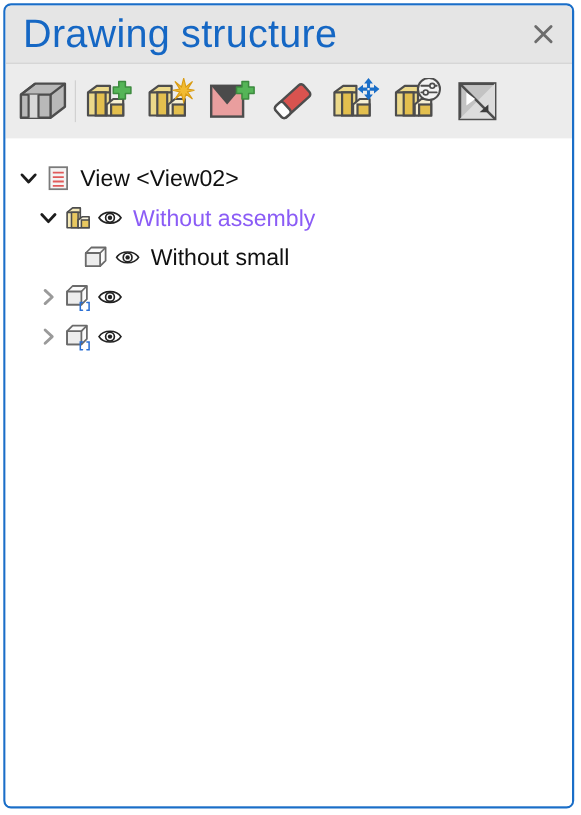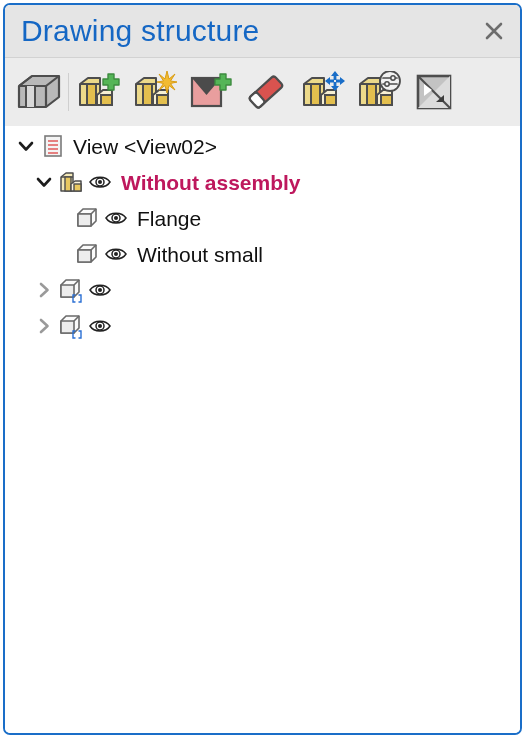--- a/index.html
+++ b/index.html
@@ -35,21 +35,21 @@
     position: relative;
     height: 52px;
     flex: 0 0 52px;
     background: #e5e5e5;
     display: flex;
     align-items: center;
     border-bottom: 1px solid #d2d2d2;
   }
   #title-text {
     margin-left: 16px;
-    font-size: 30px;
+    font-size: 36px;
     color: #1567c4;
     letter-spacing: 0.2px;
     line-height: 1;
     white-space: nowrap;
   }
   #close-btn {
     position: absolute;
     right: 10px;
     top: 10px;
     width: 32px;
@@ -86,21 +86,21 @@
     height: 38px;
     background: #cfcfcf;
     margin: 0 1px;
     flex: 0 0 1px;
   }
 
   
   #tree {
     flex: 1 1 auto;
     background: #ffffff;
-    padding-top: 2px;
+    padding-top: 18px;
     overflow: hidden;
   }
   .row {
     height: 36px;
     display: flex;
     align-items: center;
     white-space: nowrap;
     cursor: default;
   }
   .twisty {
@@ -130,22 +130,22 @@
     flex: 0 0 30px;
     cursor: pointer;
   }
   .label {
     font-size: 21px;
     color: #101010;
     margin-left: 6px;
     line-height: 1;
   }
   .label.accent {
-    color: #be185d;
-    font-weight: bold;
+    color: #8b5cf6;
+    font-weight: normal;
   }
   .indent-0 { padding-left: 8px; }
   .indent-1 { padding-left: 26px; }
   .indent-2 { padding-left: 42px; }
 </style>
 </head>
 <body>
 
 <div id="panel">
 
@@ -321,39 +321,20 @@
     <path d="M3 8 L16 8 L16 20 L3 20 Z" fill="#ededed" stroke="#6a6a6a" stroke-width="1.6" stroke-linejoin="round"></path>
   </svg>
 </span>
         <span class="eye">
   <svg width="24" height="18" viewBox="0 0 24 18">
     <path d="M2 9 C6 2.5 18 2.5 22 9 C18 15.5 6 15.5 2 9 Z" fill="#ffffff" stroke="#222222" stroke-width="1.5"></path>
     <circle cx="12" cy="9" r="4" fill="#ffffff" stroke="#222222" stroke-width="1.5"></circle>
     <circle cx="12" cy="9" r="2" fill="#222222"></circle>
   </svg>
 </span>
-        <span class="label">Flange</span>
-      </div>
-      <div class="row indent-2">
-        <span class="twisty empty"></span>
-        <span class="node-icon">
-  <svg width="24" height="24" viewBox="0 0 24 24">
-    <path d="M3 8 L8 3 L21 3 L21 15 L16 20 L3 20 Z" fill="#fbfbfb" stroke="#6a6a6a" stroke-width="1.6" stroke-linejoin="round"></path>
-    <path d="M3 8 L16 8 L16 20" fill="none" stroke="#6a6a6a" stroke-width="1.6" stroke-linejoin="round"></path>
-    <path d="M16 8 L21 3" fill="none" stroke="#6a6a6a" stroke-width="1.6"></path>
-    <path d="M3 8 L16 8 L16 20 L3 20 Z" fill="#ededed" stroke="#6a6a6a" stroke-width="1.6" stroke-linejoin="round"></path>
-  </svg>
-</span>
-        <span class="eye">
-  <svg width="24" height="18" viewBox="0 0 24 18">
-    <path d="M2 9 C6 2.5 18 2.5 22 9 C18 15.5 6 15.5 2 9 Z" fill="#ffffff" stroke="#222222" stroke-width="1.5"></path>
-    <circle cx="12" cy="9" r="4" fill="#ffffff" stroke="#222222" stroke-width="1.5"></circle>
-    <circle cx="12" cy="9" r="2" fill="#222222"></circle>
-  </svg>
-</span>
         <span class="label">Without small</span>
       </div>
       <div class="row indent-1">
         <span class="twisty">
   <svg width="18" height="18" viewBox="0 0 18 18">
     <path d="M6 3 L12.5 9 L6 15" fill="none" stroke="#9a9a9a" stroke-width="2.6" stroke-linecap="round" stroke-linejoin="round"></path>
   </svg>
 </span>
         <span class="node-icon">
   <svg width="26" height="26" viewBox="0 0 26 26">

